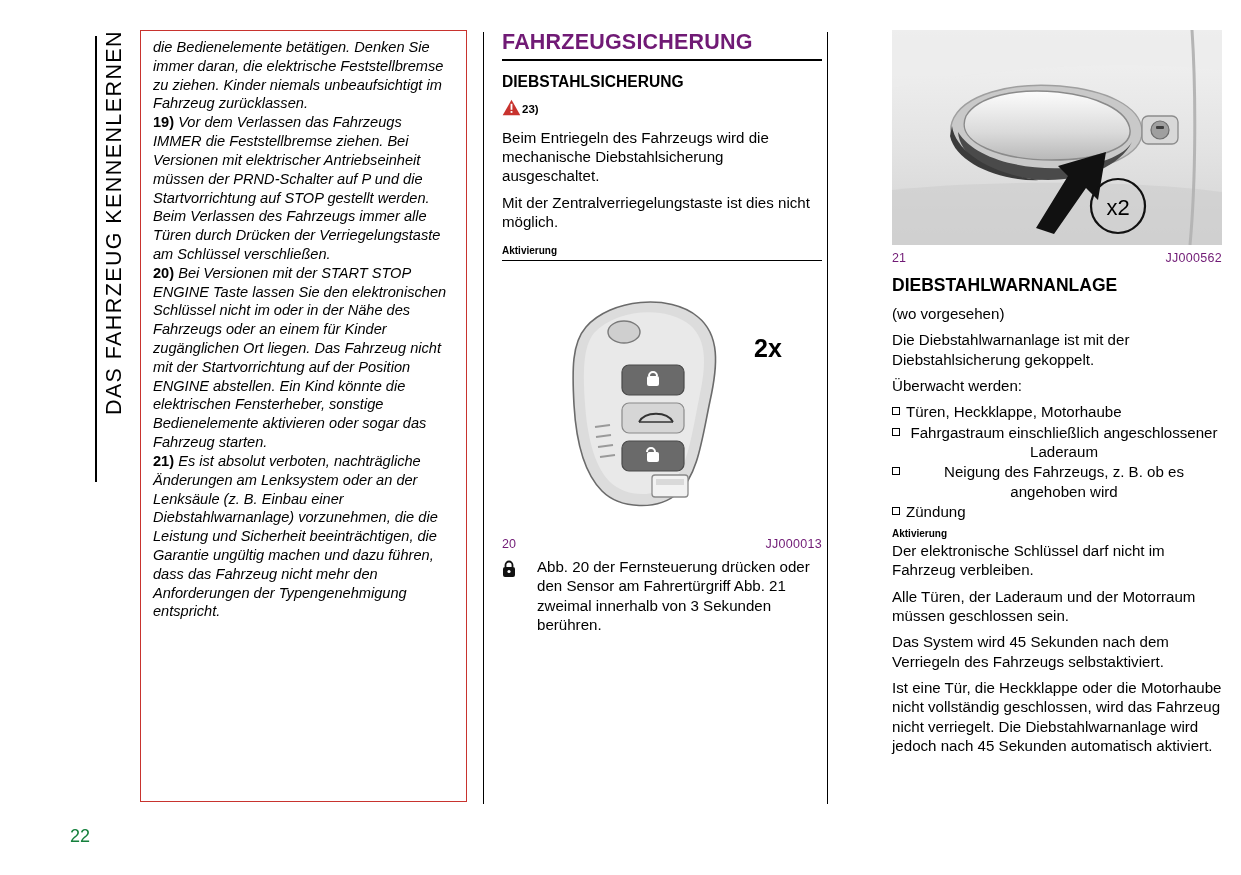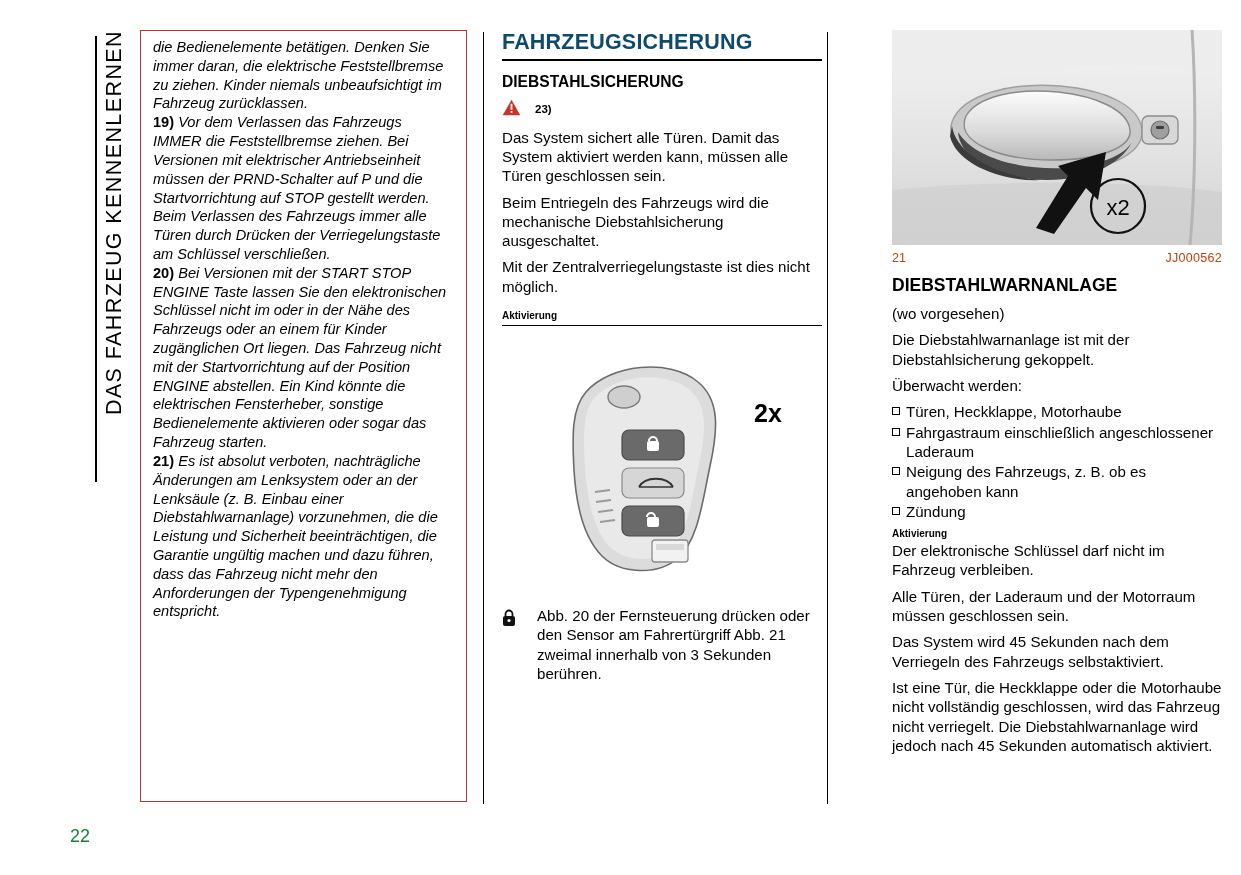--- a/index.html
+++ b/index.html
@@ -86,21 +86,21 @@
     position: absolute;
     left: 502px;
     top: 30px;
     width: 320px;
   }
   h1.sec {
     margin: 0 0 2px 0;
     font-size: 21.5px;
     font-weight: bold;
     letter-spacing: .2px;
-    color: #0c4a6e;
+    color: #701a75;
   }
   .rule-under {
     height: 1.6px;
     background: #000;
     margin: 4px 0 12px 0;
   }
   h2.sub {
     margin: 0 0 8px 0;
     font-size: 15.6px;
     font-weight: bold;
@@ -119,41 +119,41 @@
   }
   .col2 p, .col3 p {
     margin: 0 0 7px 0;
     font-size: 15.1px;
     line-height: 1.28;
     color: #000;
   }
   .warnline {
     display: flex;
     align-items: center;
-    gap: 14px;
+    gap: 1px;
     margin: 2px 0 8px 0;
   }
   .warn-tri {
     display: inline-block;
   }
   .warn-ref {
     font-size: 11.5px;
     font-weight: bold;
   }
 
   
   .fig {
     position: relative;
     width: 100%;
   }
   .figcap {
     display: flex;
     justify-content: space-between;
     font-size: 12.5px;
-    color: #c2410c;
+    color: #701a75;
     margin-top: 2px;
   }
   .figcap .code { letter-spacing: .3px; }
 
   .key-caption {
     display: flex;
     gap: 21px;
     align-items: flex-start;
     margin-top: 6px;
   }
@@ -166,20 +166,21 @@
     top: 30px;
     width: 330px;
   }
   .bullets { margin: 0 0 7px 0; }
   .bul {
     display: flex;
     gap: 6px;
     font-size: 15.1px;
     line-height: 1.28;
     margin-bottom: 1px;
+    text-align: center;
   }
   .sq {
     display: inline-block;
     width: 8px; height: 8px;
     border: 1.4px solid #000;
     margin-top: 5px;
     flex: 0 0 auto;
   }
 
   
@@ -220,21 +221,20 @@
       <span class="warn-tri">
         <svg width="19" height="17" viewBox="0 0 19 17">
           <path d="M9.5 0.8 L18.3 16.2 L0.7 16.2 Z" fill="#c8332e"></path>
           <rect x="8.6" y="4.8" width="1.8" height="6.0" fill="#fff"></rect>
           <rect x="8.6" y="12.0" width="1.8" height="1.9" fill="#fff"></rect>
         </svg>
       </span>
       <span class="warn-ref">23)</span>
     </div>
 
-    <p>Das System sichert alle Türen. Damit das System aktiviert werden kann, müssen alle Türen geschlossen sein.</p>
     <p>Beim Entriegeln des Fahrzeugs wird die mechanische Diebstahlsicherung ausgeschaltet.</p>
     <p>Mit der Zentralverriegelungstaste ist dies nicht möglich.</p>
 
     <h3 class="sub2">Aktivierung</h3>
     <div class="thinrule"></div>
 
     <div class="fig">
       <svg width="320" height="262" viewBox="0 0 320 262">
         <rect x="0" y="0" width="320" height="262" fill="#ffffff"></rect>
         <g>
@@ -269,20 +269,24 @@
             <line x1="94" y1="168" x2="109" y2="166"></line>
             <line x1="96" y1="178" x2="111" y2="176"></line>
             <line x1="98" y1="188" x2="113" y2="186"></line>
           </g>
 
           <rect x="150" y="206" width="36" height="22" rx="3" fill="#f2f2f2" stroke="#8a8a8a" stroke-width="1.3"></rect>
           <path d="M154 210 h28 v6 h-28 z" fill="#d9d9d9"></path>
         </g>
         <text x="252" y="88" font-family="Liberation Sans, sans-serif" font-size="25" font-weight="bold" fill="#000">2x</text>
       </svg>
+    </div>
+    <div class="figcap">
+      <span>20</span>
+      <span class="code">JJ000013</span>
     </div>
 
     <div class="key-caption">
       <span>
         <svg width="14" height="18" viewBox="0 0 14 18" style="margin-top:3px">
           <rect x="1" y="7" width="12" height="10" rx="2" fill="#111"></rect>
           <path d="M3.5 7 V5 a3.5 3.5 0 0 1 7 0 V7" fill="none" stroke="#111" stroke-width="1.8"></path>
           <circle cx="7" cy="11.5" r="1.6" fill="#fff"></circle>
         </svg>
       </span>
@@ -350,21 +354,21 @@
       <div class="bul">
           <span class="sq"></span>
           <span>Türen, Heckklappe, Motorhaube</span>
         </div>
       <div class="bul">
           <span class="sq"></span>
           <span>Fahrgastraum einschließlich angeschlossener Laderaum</span>
         </div>
       <div class="bul">
           <span class="sq"></span>
-          <span>Neigung des Fahrzeugs, z. B. ob es angehoben kann</span>
+          <span>Neigung des Fahrzeugs, z. B. ob es angehoben wird</span>
         </div>
       <div class="bul">
           <span class="sq"></span>
           <span>Zündung</span>
         </div>
     </div>
 
     <h3 class="sub2" style="margin-top:6px">Aktivierung</h3>
     <p>Der elektronische Schlüssel darf nicht im Fahrzeug verbleiben.</p>
     <p>Alle Türen, der Laderaum und der Motorraum müssen geschlossen sein.</p>

